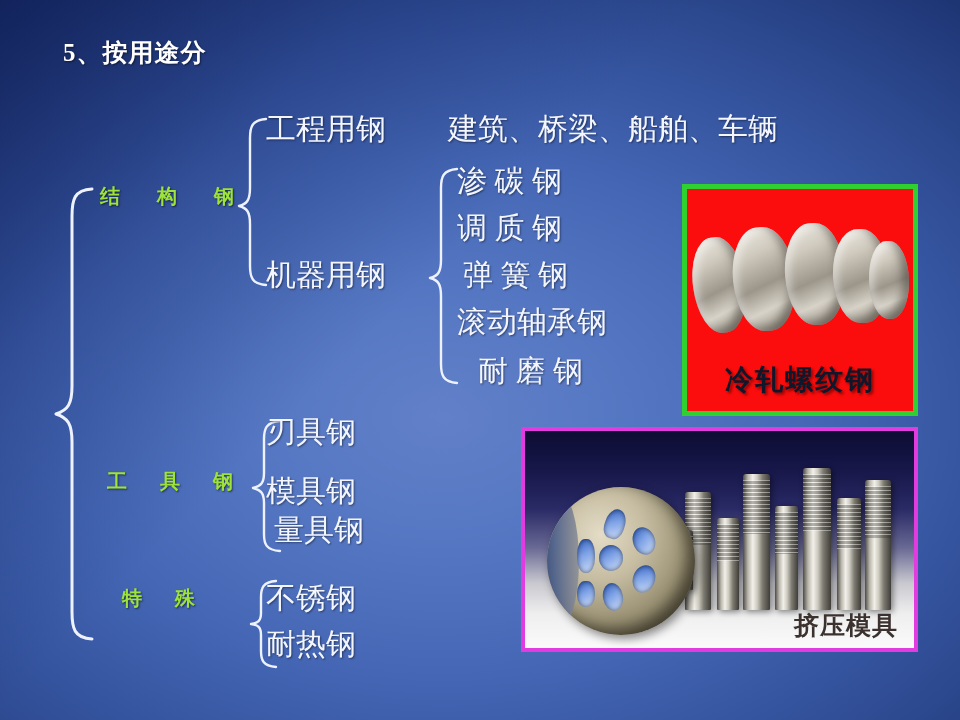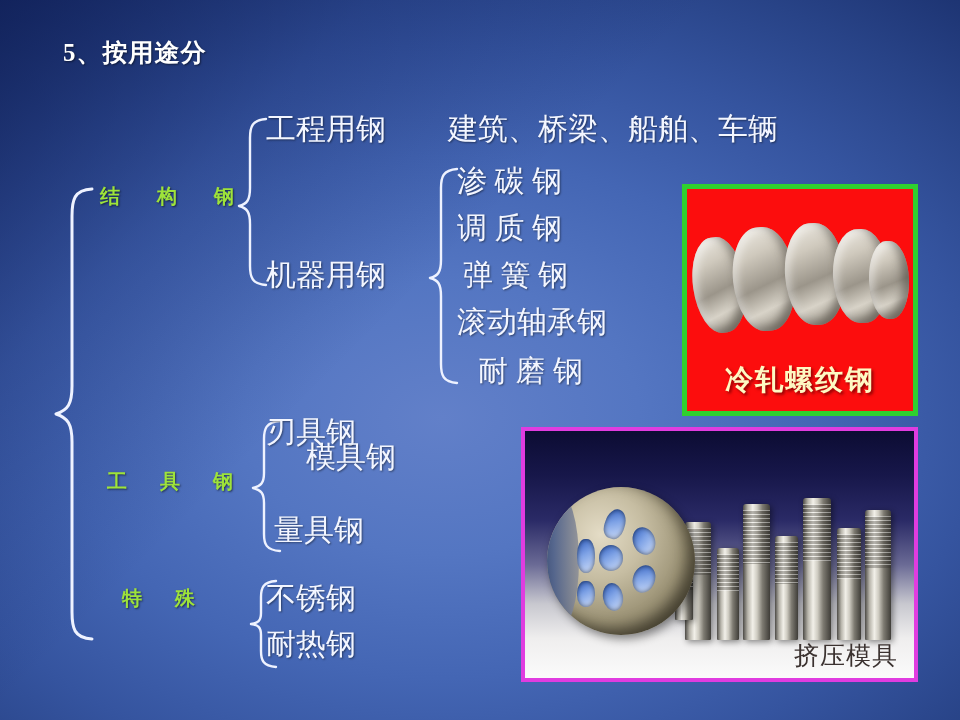--- a/index.html
+++ b/index.html
@@ -112,34 +112,35 @@
     border-radius: 46% / 50%;
     background: linear-gradient(160deg, #f2efe8 0%, #cfc9bd 28%, #9b958a 55%, #d8d3c8 75%, #8e887c 100%);
     box-shadow: inset -6px -4px 10px rgba(60,55,48,0.55), inset 4px 3px 8px rgba(255,255,255,0.5);
   }
   .pic-caption-rebar {
     position: absolute;
     left: 0;
     right: 0;
     bottom: 12px;
     text-align: center;
-    color: #fef9c3;
+    color: #0f172a;
     font-size: 28px;
     font-weight: bold;
     letter-spacing: 2px;
     text-shadow: 2px 2px 3px rgba(110,0,0,0.8);
   }
 
   #pic-dies {
     left: 521px;
     top: 427px;
     width: 397px;
-    height: 255px;
+    height: 225px;
     border: 4px solid #e03ce0;
     background: #14143f;
+    font-weight: bold;
   }
   #pic-dies .dies-bg {
     position: absolute;
     inset: 0;
     background:
       linear-gradient(to bottom,
         #0c0c33 0%,
         #17174a 18%,
         #2a2a66 36%,
         #6a6a95 54%,
@@ -235,21 +236,21 @@
 
   <div class="node white-node" style="left:457px; top:161px;">渗  碳  钢</div>
   <div class="node white-node" style="left:457px; top:208px;">调  质  钢</div>
   <div class="node white-node" style="left:463px; top:255px;">弹  簧  钢</div>
   <div class="node white-node" style="left:457px; top:302px;">滚动轴承钢</div>
   <div class="node white-node" style="left:478px; top:351px;">耐  磨  钢</div>
 
   <div class="node green-node sp3" style="left:107px; top:468px;text-align:center;">工  具  钢</div>
 
   <div class="node white-node" style="left:266px; top:412px;font-family:Liberation Mono, monospace;">刃具钢</div>
-  <div class="node white-node" style="left:266px; top:437px;margin-left:40px;">模具钢</div>
+  <div class="node white-node" style="left:266px; top:471px;">模具钢</div>
   <div class="node white-node" style="left:266px; top:510px;padding-left:8px;">量具钢</div>
 
   <div class="node green-node sp3" style="left:122px; top:585px;">特  殊</div>
 
   <div class="node white-node" style="left:266px; top:578px;">不锈钢</div>
   <div class="node white-node" style="left:266px; top:624px;">耐热钢</div>
 
   <div class="pic-frame" id="pic-rebar">
     <div class="pic-inner">
       <div class="rebar-coils">

